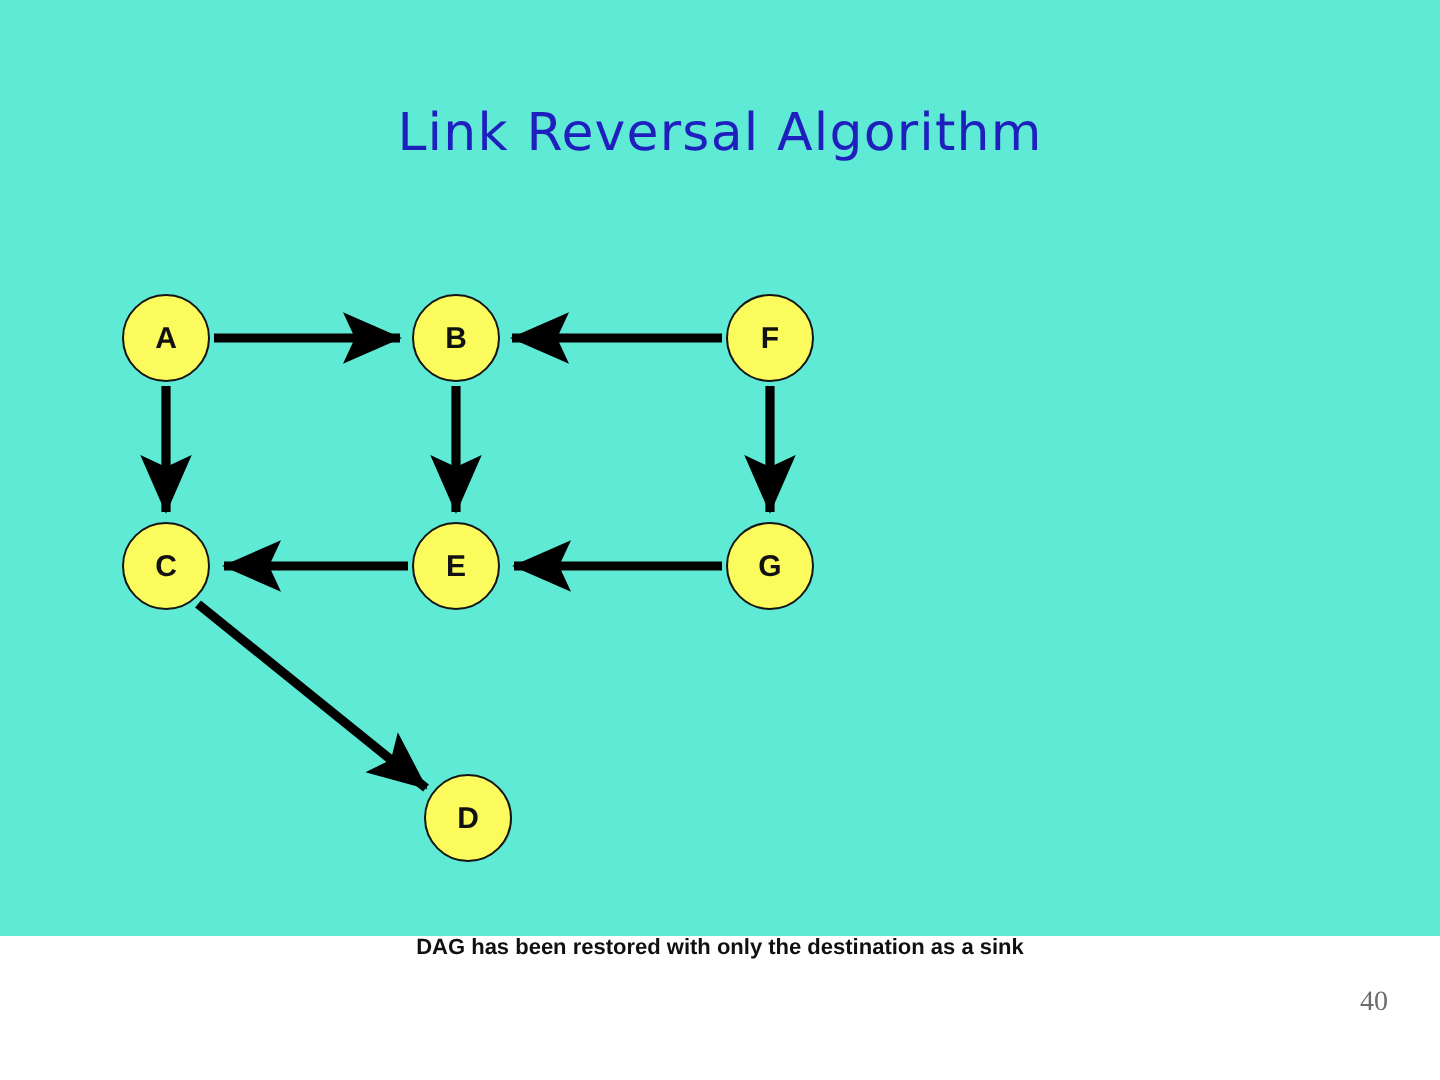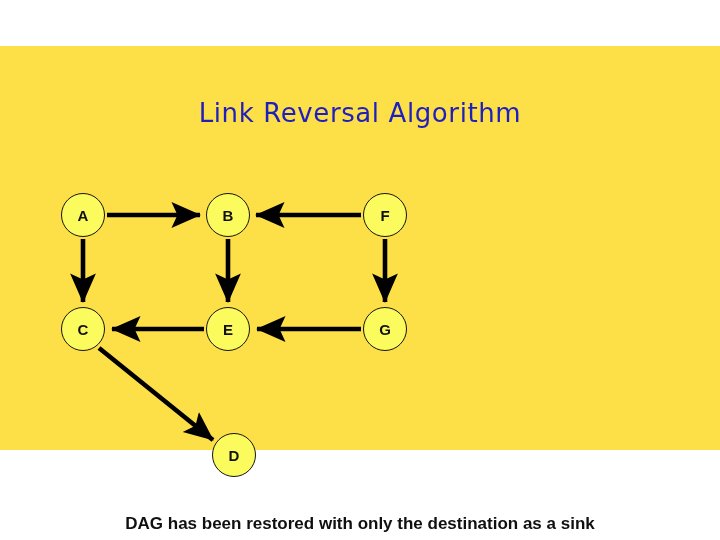--- a/index.html
+++ b/index.html
@@ -11,23 +11,22 @@
     width: 720px;
     height: 540px;
     position: relative;
     overflow: hidden;
     font-family: "Liberation Sans", sans-serif;
   }
   #slide {
     position: absolute;
     left: 0; top: 0;
     width: 720px;
-    height: 404px;
-    background: #fde047;
-    margin-top: 46px;
+    height: 468px;
+    background: #5eead4;
   }
   #slide-title {
     position: absolute;
     left: 0;
     top: 52px;
     width: 720px;
     text-align: center;
     font-family: "DejaVu Sans", sans-serif;
     font-size: 26px;
     font-weight: 400;
@@ -59,21 +58,21 @@
     color: #111111;
     z-index: 3;
   }
   #caption {
     position: absolute;
     left: 0;
     top: 468px;
     width: 720px;
     text-align: center;
     font-family: "Liberation Sans", sans-serif;
-    font-size: 17px;
+    font-size: 11px;
     font-weight: bold;
     color: #101010;
     white-space: nowrap;
   }
   #page-number {
     position: absolute;
     right: 26px;
     top: 494px;
     font-family: "Liberation Serif", serif;
     font-size: 14px;

